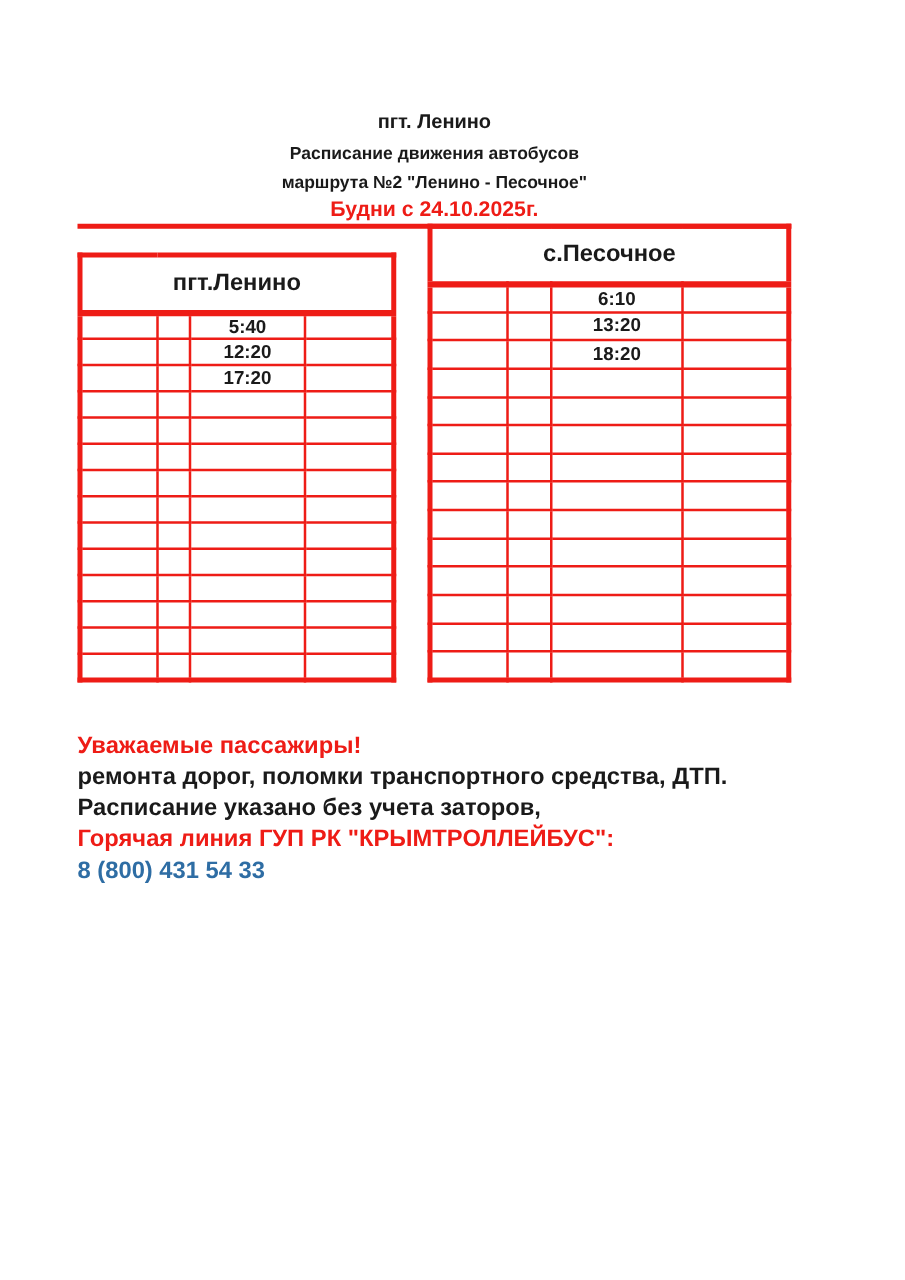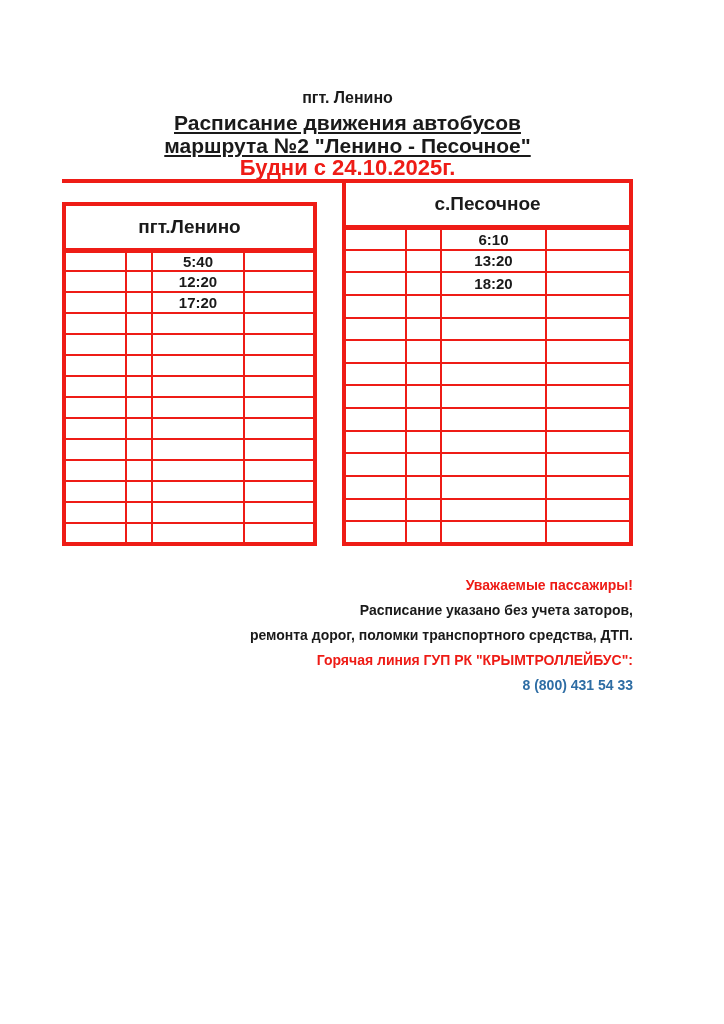--- a/index.html
+++ b/index.html
@@ -28,22 +28,22 @@
   .content {
     margin-left: 62px;
     width: 571px;
   }
   
   .doc-header {
     padding-top: 85px;
     text-align: center;
   }
   .doc-title    { font-size: 16px; line-height: 26px; }
-  .doc-sub      { font-size: 21px; line-height: 23px; text-decoration: underline; }
-  .doc-validity { font-size: 22px; line-height: 21px; color: var(--red); }
+  .doc-sub      { font-size: 14px; line-height: 23px; }
+  .doc-validity { font-size: 17px; line-height: 21px; color: var(--red); }
 
   
   .tables-wrap {
     position: relative;
     margin-top: 1px;
     display: flex;
     justify-content: space-between;
   }
   .top-bridge {
     position: absolute;
@@ -87,23 +87,23 @@
   .t-left  col.c3 { width: 92px; }
   .t-left  col.c4 { width: 71px; }
   
   .t-right col.c1 { width: 62px; }
   .t-right col.c2 { width: 35px; }
   .t-right col.c3 { width: 105px; }
   .t-right col.c4 { width: 85px; }
 
   
   .doc-footer {
-    margin-top: 27px;
-    text-align: right;
-    font-size: 14px;
+    margin-top: 38px;
+    text-align: left;
+    font-size: 19px;
     line-height: 25px;
   }
   .fg-red   { color: var(--red); }
   .fg-ink   { color: var(--ink); }
   .fg-blue  { color: var(--blue); }
 </style>
 </head>
 <body>
 
 <div class="page">
@@ -315,20 +315,20 @@
               <td></td>
               <td></td>
               <td></td>
             </tr>
           </tbody>
       </table>
     </div>
 
     <div class="doc-footer">
       <div class="fg-red">Уважаемые пассажиры!</div>
+      <div class="fg-ink">ремонта дорог, поломки транспортного средства, ДТП.</div>
       <div class="fg-ink">Расписание указано без учета заторов,</div>
-      <div class="fg-ink">ремонта дорог, поломки транспортного средства, ДТП.</div>
       <div class="fg-red">Горячая линия ГУП РК "КРЫМТРОЛЛЕЙБУС":</div>
       <div class="fg-blue">8 (800) 431 54 33</div>
     </div>
 
   </div>
 </div>
 
 </body></html>

